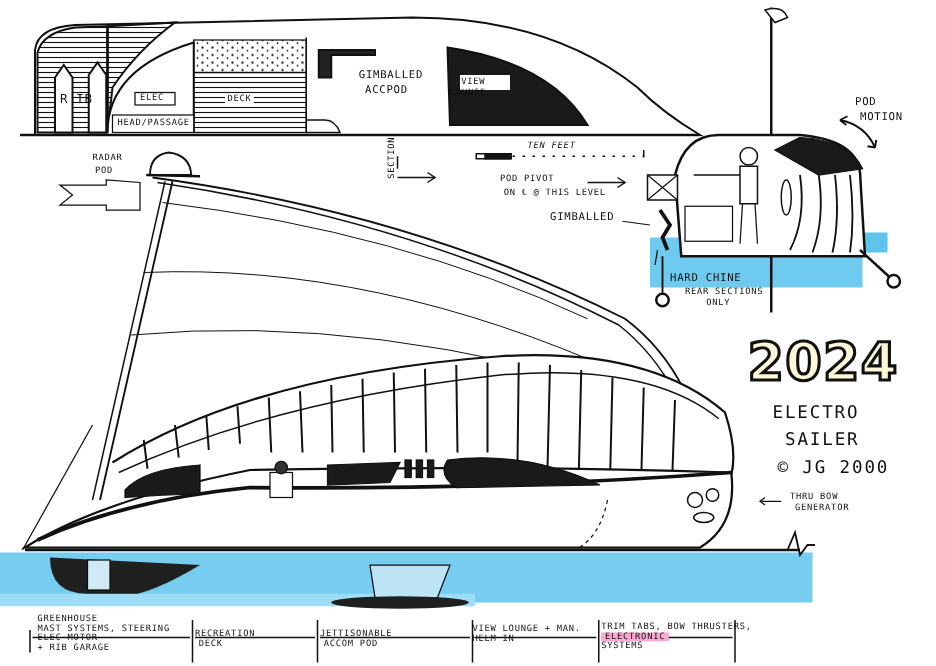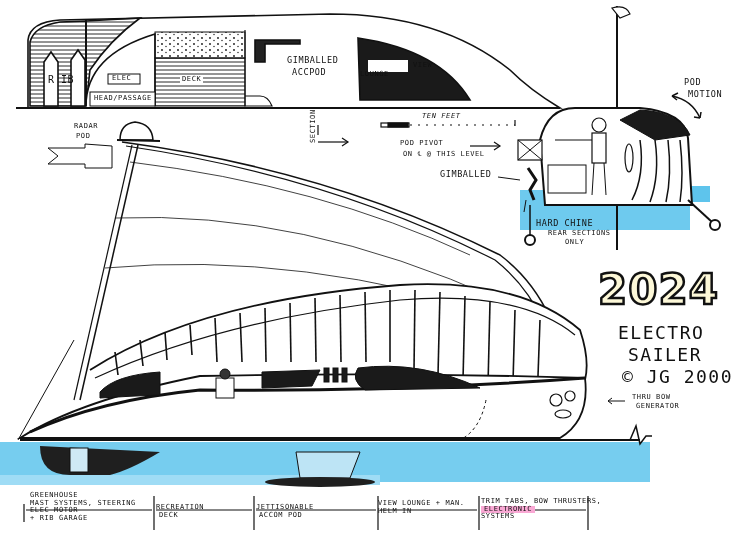--- a/index.html
+++ b/index.html
@@ -7,21 +7,21 @@
        font-family:"DejaVu Sans",sans-serif;color:#111;}
   svg.art{position:absolute;left:0;top:0;}
   .lbl{position:absolute;font-family:"DejaVu Sans Mono",monospace;font-size:8.5px;
        letter-spacing:0.6px;color:#111;text-transform:uppercase;line-height:1.1;white-space:nowrap;}
   .lbl.sm{font-size:7px;}
   .lbl.md{font-size:10px;}
   .lbl.c{}
   .title-num{position:absolute;left:598px;top:265px;font-family:"DejaVu Sans",sans-serif;
        font-weight:bold;font-size:42px;color:#fdf8d8;letter-spacing:1px;
        -webkit-text-stroke:2.5px #111;}
-  .title-sub{position:absolute;font-family:"DejaVu Sans Mono",monospace;font-size:18px;letter-spacing:1.5px;}
+  .title-sub{position:absolute;font-family:"DejaVu Sans Mono",monospace;font-size:14px;letter-spacing:1.5px;}
   .vert{position:absolute;transform:rotate(-90deg);transform-origin:left top;}
 </style>
 </head>
 <body>
 
 <svg class="art" width="749" height="533" viewBox="0 0 749 533">
   <defs>
     <pattern id="hatch" width="6" height="4" patternUnits="userSpaceOnUse">
       <line x1="0" y1="2" x2="6" y2="2" stroke="#111" stroke-width="0.9"></line>
     </pattern>
@@ -212,21 +212,21 @@
   </g>
 </svg>
 
 <div class="lbl md" style="left:48px;top:74px;">R</div>
 <div class="lbl md" style="left:61px;top:74px;">IB</div>
 <div class="lbl sm" style="left:112px;top:75px;">ELEC</div>
 <div class="lbl sm" style="left:180px;top:76px;background:#fff;padding:0 2px;">DECK</div>
 <div class="lbl sm" style="left:94px;top:95px;">HEAD/PASSAGE</div>
 <div class="lbl" style="left:287px;top:56px;">GIMBALLED</div>
 <div class="lbl" style="left:292px;top:68px;">ACCPOD</div>
-<div class="lbl sm" style="left:369px;top:62px;color:#111;padding-left:44px;">VIEW</div>
+<div class="lbl sm" style="left:369px;top:62px;color:#111;">VIEW</div>
 <div class="lbl sm" style="left:360px;top:71px;color:#111;">LOUNGE</div>
 
 <div class="lbl sm" style="left:74px;top:123px;">RADAR</div>
 <div class="lbl sm" style="left:76px;top:133px;">POD</div>
 
 <div class="lbl sm vert" style="left:310px;top:143px;">SECTION</div>
 <div class="lbl sm" style="left:422px;top:113px;font-style:italic;">TEN FEET</div>
 
 <div class="lbl sm" style="left:400px;top:140px;">POD PIVOT</div>
 <div class="lbl sm" style="left:403px;top:151px;">ON ℄ @ THIS LEVEL</div>

